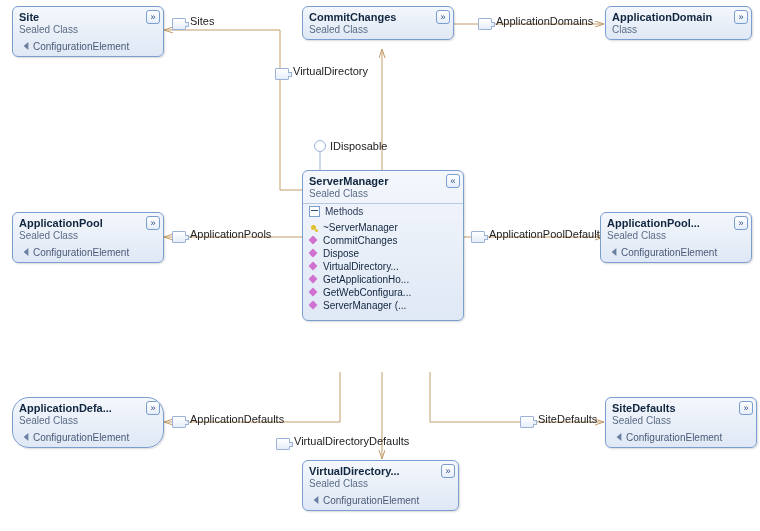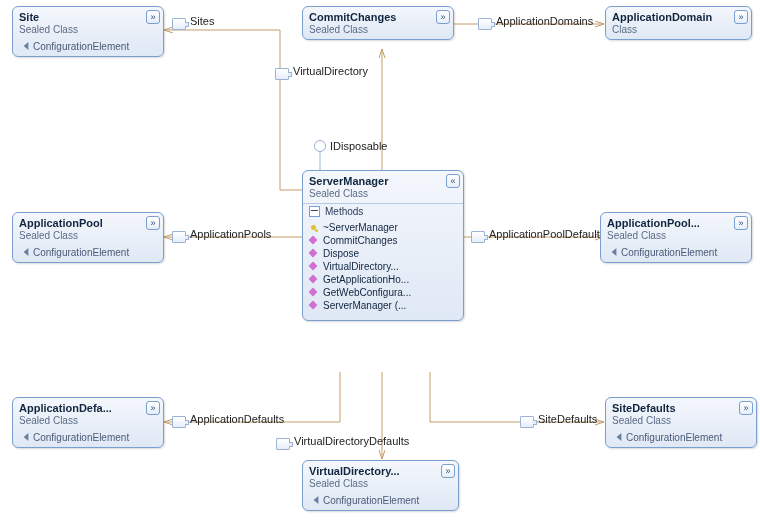--- a/index.html
+++ b/index.html
@@ -316,21 +316,21 @@
     <div class="class-title">ApplicationPool...</div>
     <div class="class-sub">Sealed Class</div>
     <div class="chevron-btn">»</div>
   </div>
   <div class="inherit-row">
     <span class="inherit-arrow"></span>
     <span>ConfigurationElement</span>
   </div>
 </div>
 
-<div class="class-box" style="left:12px; top:397px; width:150px;">
+<div class="class-box" style="left:12px; top:397px; width:150px;border-radius:17px;">
   <div class="class-header">
     <div class="class-title">ApplicationDefa...</div>
     <div class="class-sub">Sealed Class</div>
     <div class="chevron-btn">»</div>
   </div>
   <div class="inherit-row">
     <span class="inherit-arrow"></span>
     <span>ConfigurationElement</span>
   </div>
 </div>

